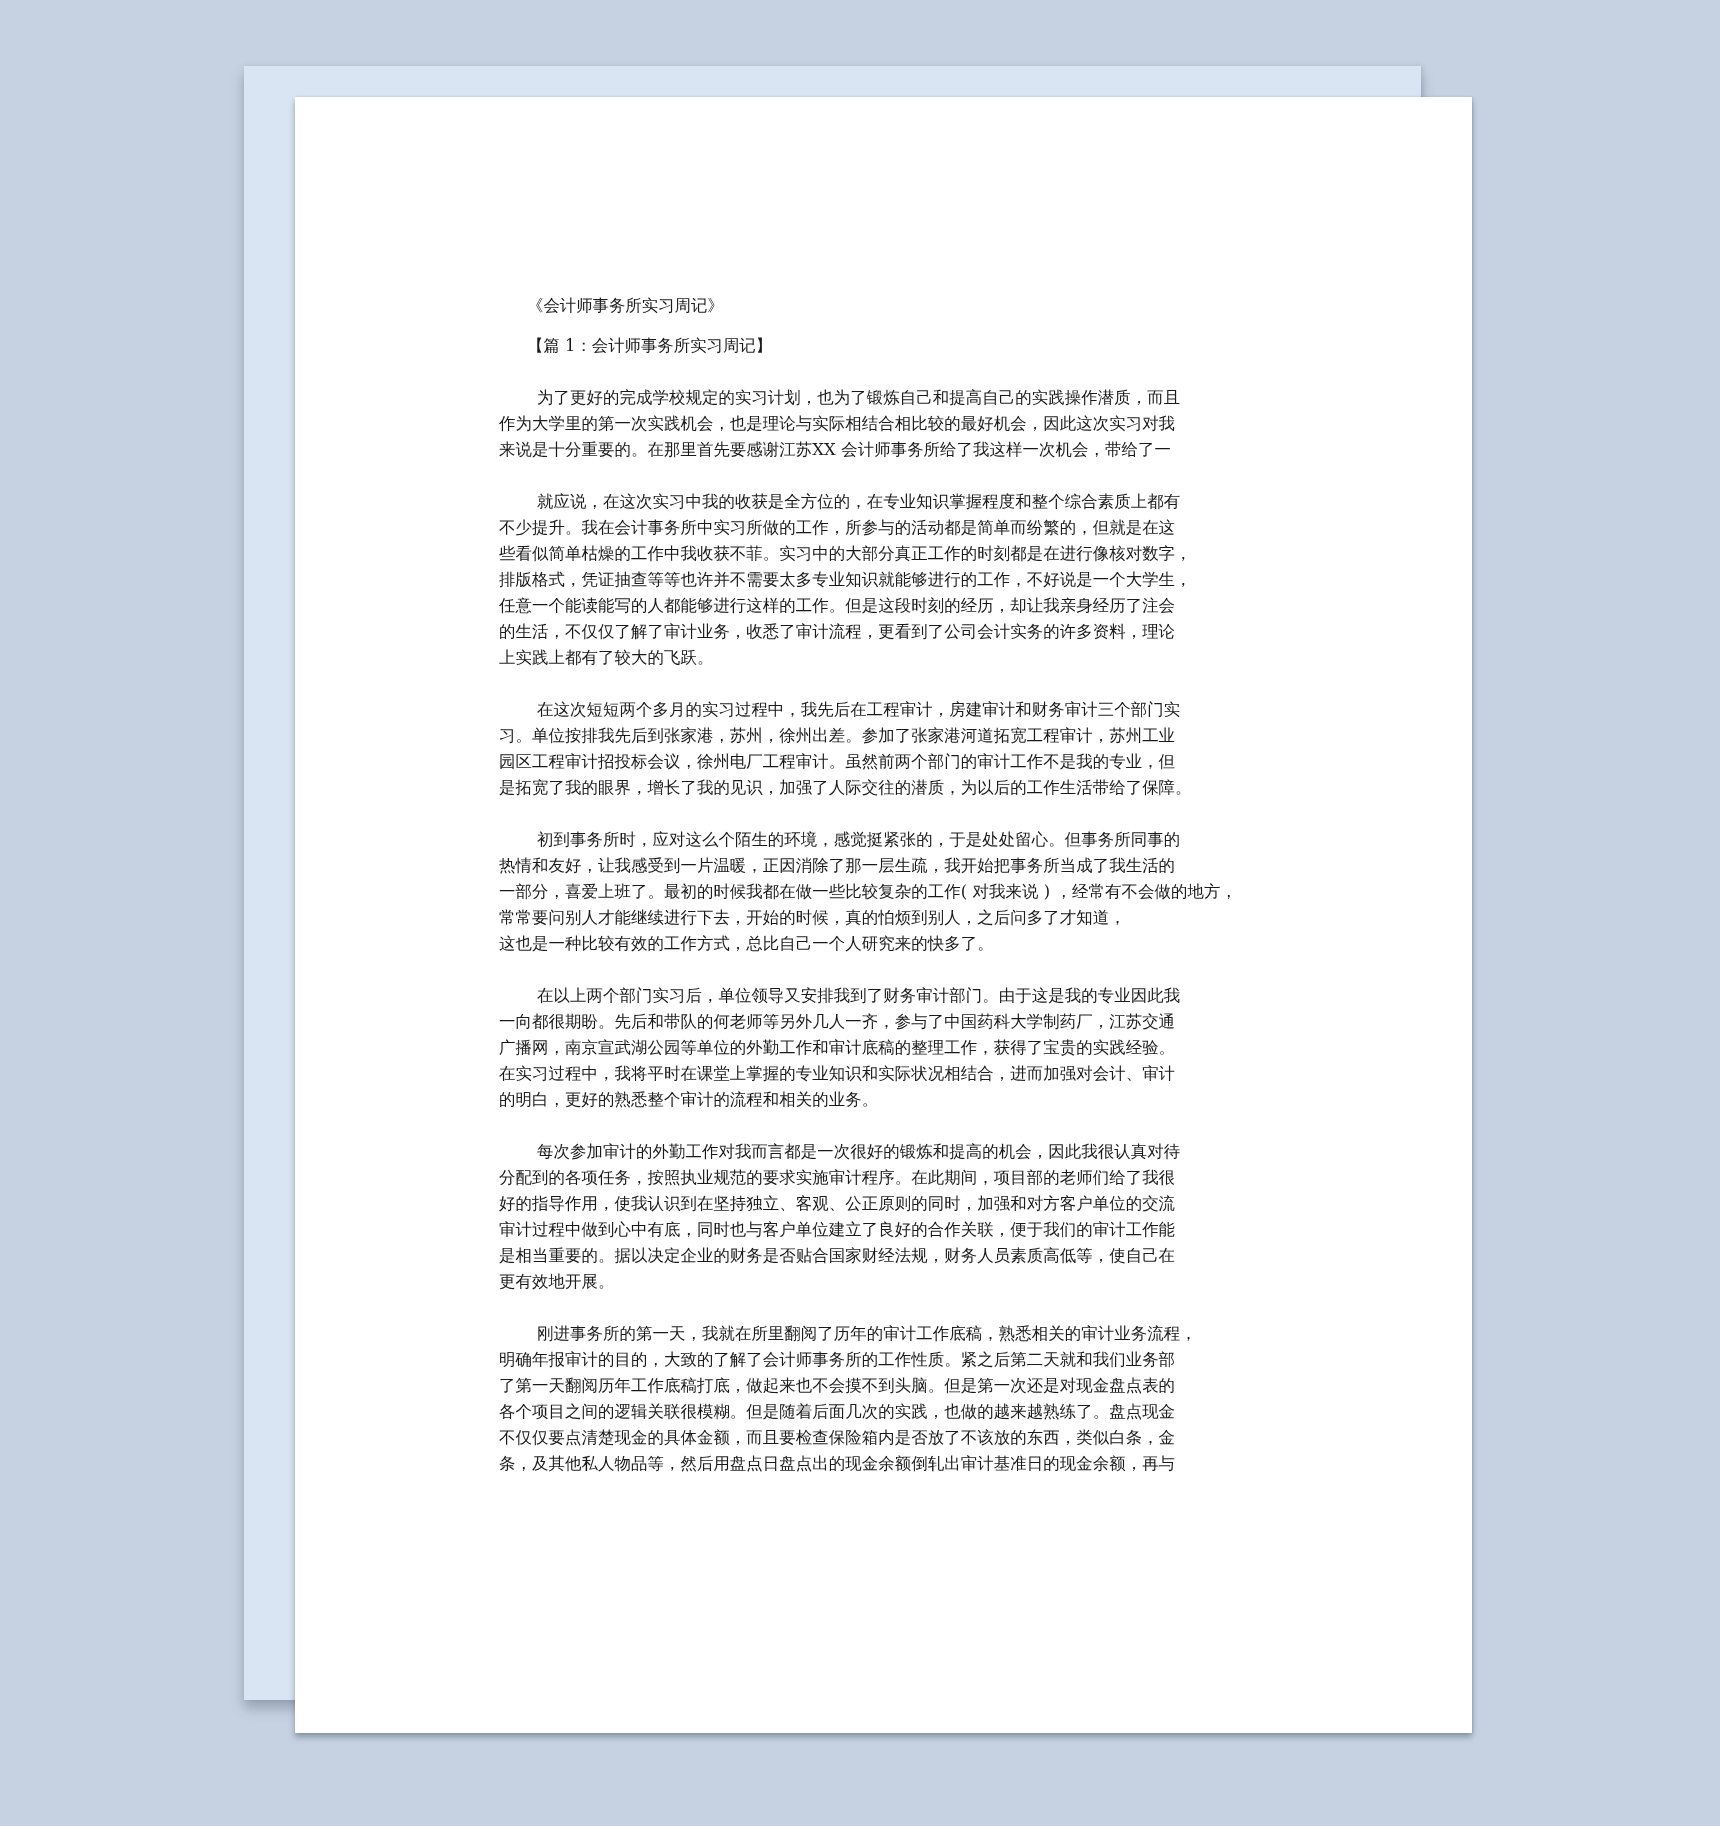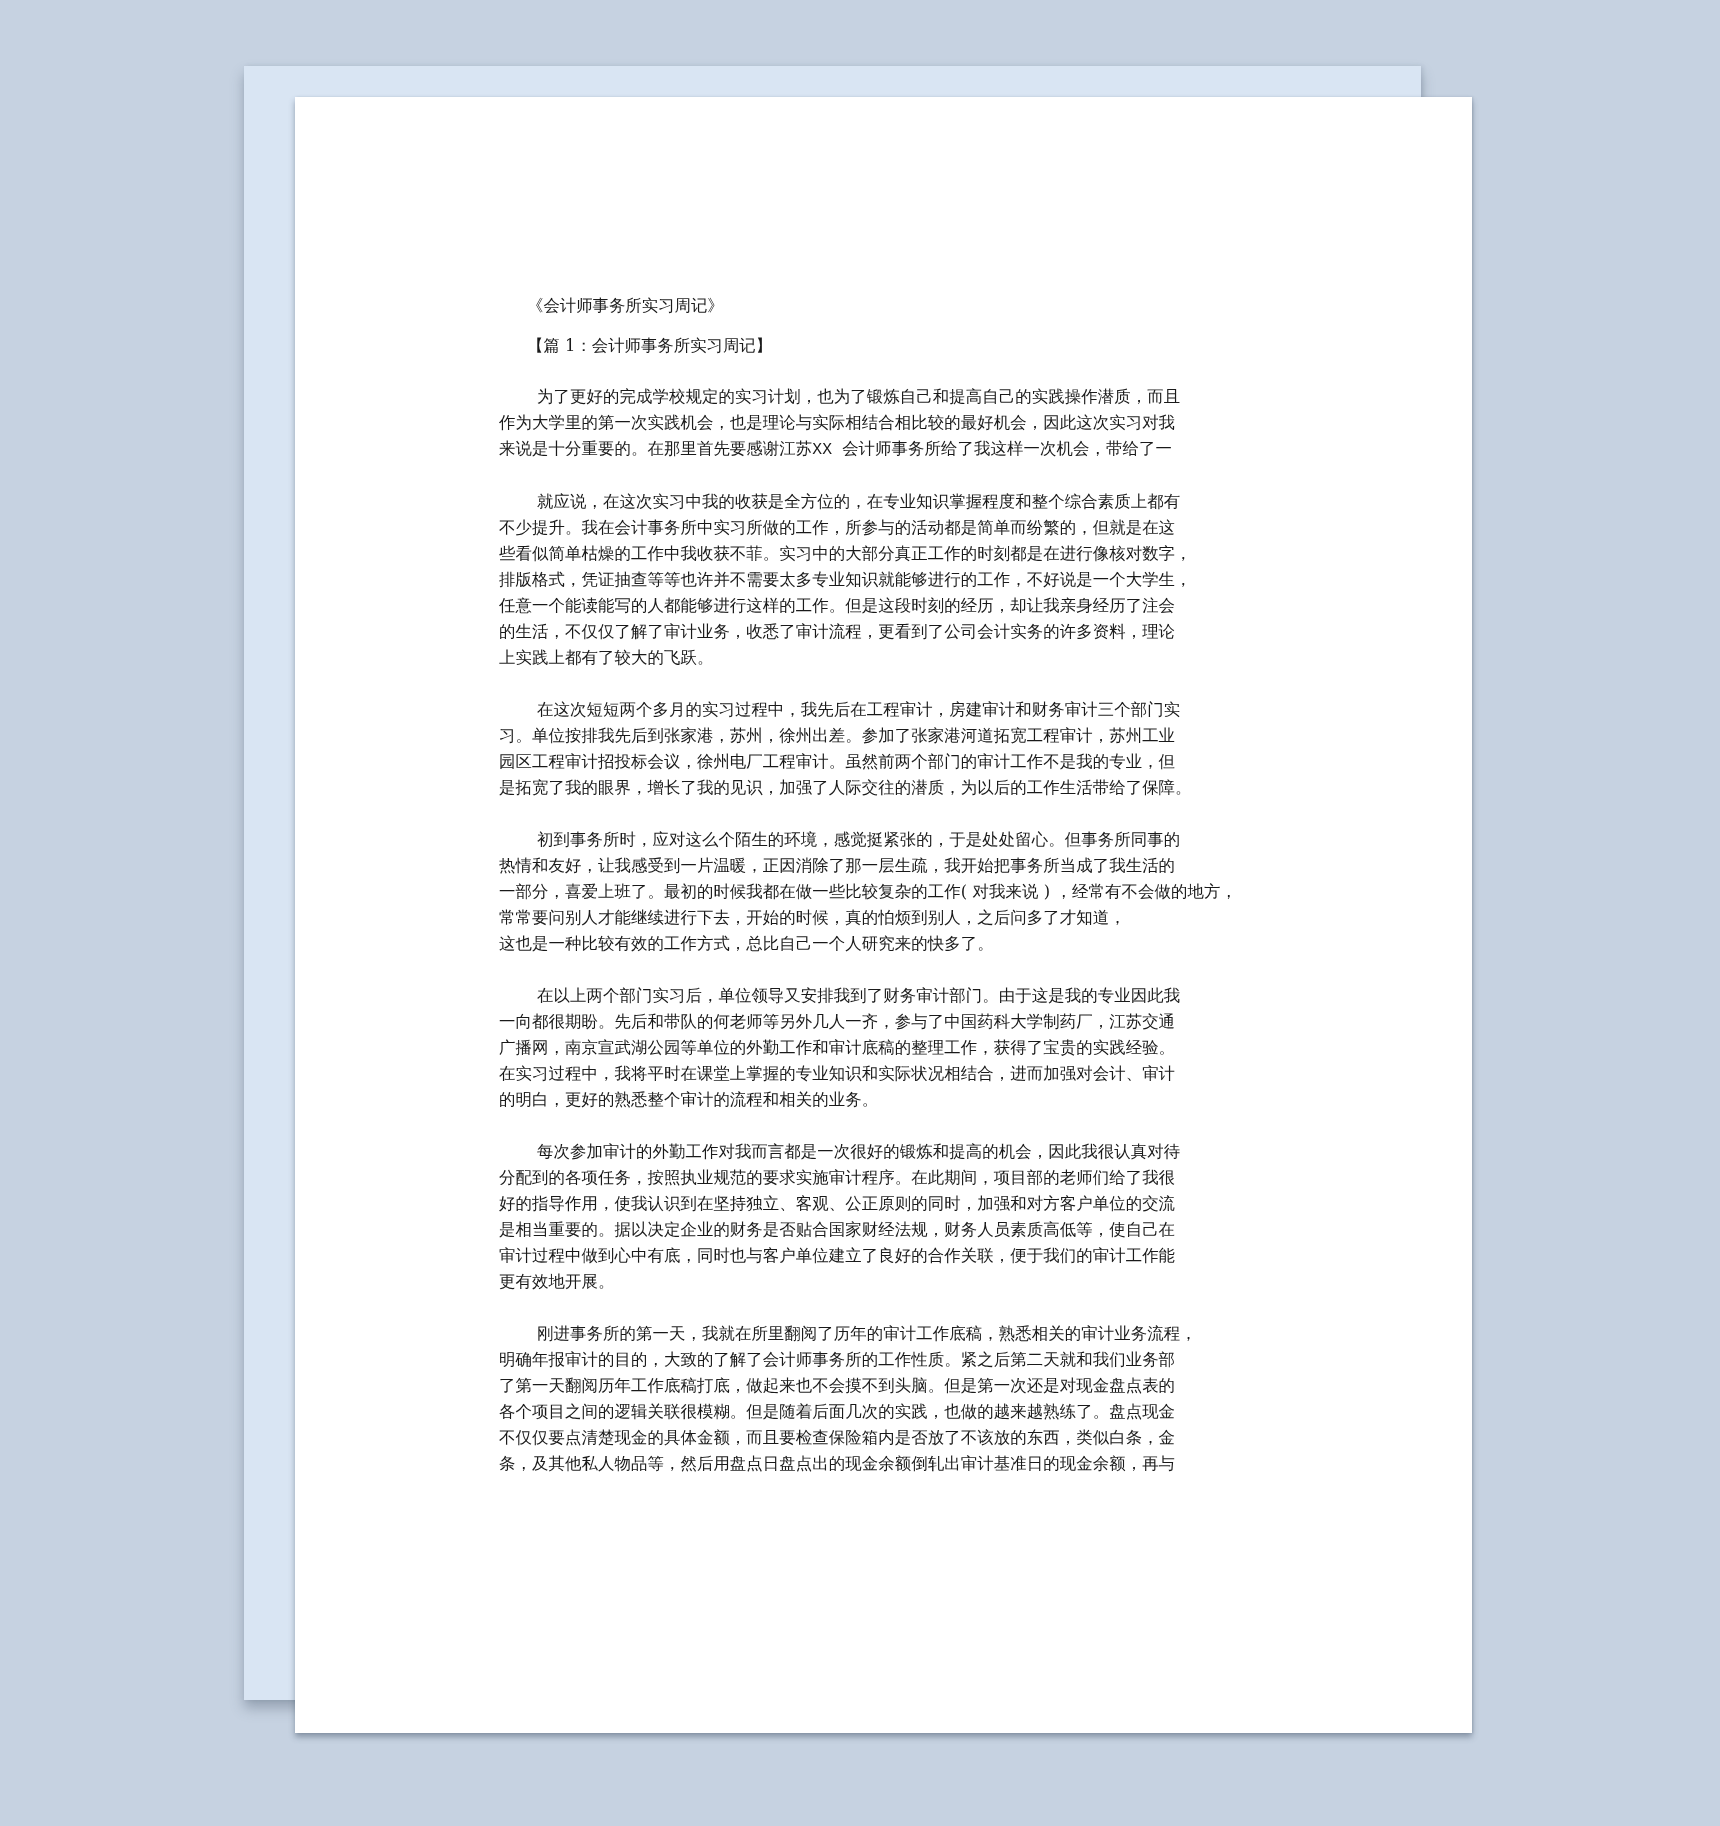--- a/index.html
+++ b/index.html
@@ -50,21 +50,20 @@
     .heading {
       margin: 14px 0 0 0;
       padding-left: 28px;
       height: 26px;
       white-space: nowrap;
     }
     .para {
       margin: 26px 0 0 0;
     }
     .heading + .para {
-      font-family: Liberation Mono, monospace;
     }
     .line {
       display: block;
       white-space: nowrap;
       height: 26px;
       letter-spacing: 0.1px;
     }
     .line.first {
       padding-left: 38px;
     }
@@ -115,22 +114,22 @@
       <span class="line">一向都很期盼。先后和带队的何老师等另外几人一齐，参与了中国药科大学制药厂，江苏交通</span>
       <span class="line">广播网，南京宣武湖公园等单位的外勤工作和审计底稿的整理工作，获得了宝贵的实践经验。</span>
       <span class="line">在实习过程中，我将平时在课堂上掌握的专业知识和实际状况相结合，进而加强对会计、审计</span>
       <span class="line">的明白，更好的熟悉整个审计的流程和相关的业务。</span>
     </div>
 
     <div class="para">
       <span class="line first">每次参加审计的外勤工作对我而言都是一次很好的锻炼和提高的机会，因此我很认真对待</span>
       <span class="line">分配到的各项任务，按照执业规范的要求实施审计程序。在此期间，项目部的老师们给了我很</span>
       <span class="line">好的指导作用，使我认识到在坚持独立、客观、公正原则的同时，加强和对方客户单位的交流</span>
+      <span class="line">审计过程中做到心中有底，同时也与客户单位建立了良好的合作关联，便于我们的审计工作能</span>
       <span class="line">是相当重要的。据以决定企业的财务是否贴合国家财经法规，财务人员素质高低等，使自己在</span>
-      <span class="line">审计过程中做到心中有底，同时也与客户单位建立了良好的合作关联，便于我们的审计工作能</span>
       <span class="line">更有效地开展。</span>
     </div>
 
     <div class="para">
       <span class="line first">刚进事务所的第一天，我就在所里翻阅了历年的审计工作底稿，熟悉相关的审计业务流程，</span>
       <span class="line">明确年报审计的目的，大致的了解了会计师事务所的工作性质。紧之后第二天就和我们业务部</span>
       <span class="line">了第一天翻阅历年工作底稿打底，做起来也不会摸不到头脑。但是第一次还是对现金盘点表的</span>
       <span class="line">各个项目之间的逻辑关联很模糊。但是随着后面几次的实践，也做的越来越熟练了。盘点现金</span>
       <span class="line">不仅仅要点清楚现金的具体金额，而且要检查保险箱内是否放了不该放的东西，类似白条，金</span>
       <span class="line">条，及其他私人物品等，然后用盘点日盘点出的现金余额倒轧出审计基准日的现金余额，再与</span>

